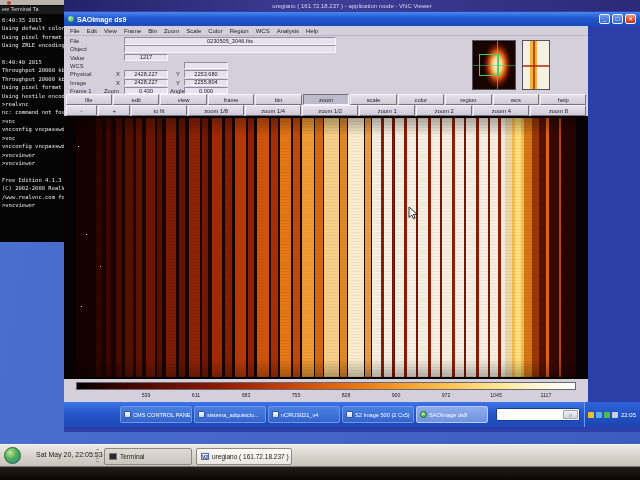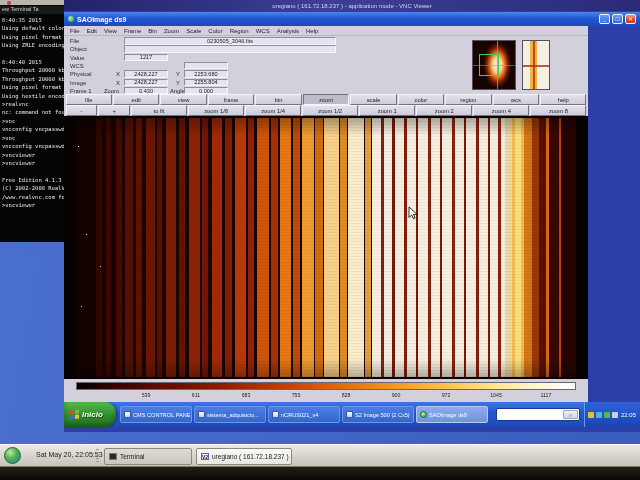--- a/index.html
+++ b/index.html
@@ -349,29 +349,20 @@
               <span class="cb-tick" style="left: 54%;">828</span>
               <span class="cb-tick" style="left: 64%;">900</span>
               <span class="cb-tick" style="left: 74%;">972</span>
               <span class="cb-tick" style="left: 84%;">1045</span>
               <span class="cb-tick" style="left: 94%;">1117</span>
             </div>
         </div>
       </div>
 
       <div class="xp-taskbar">
-        <div class="xp-start">
-          <span class="xp-flag">
-            <span style="background:#e24a2e;"></span>
-              <span style="background:#6fbe44;"></span>
-            <span style="background:#3a6fd8;"></span>
-              <span style="background:#f2c233;"></span>
-          </span>
-          <span class="xp-start-label">Inicio</span>
-        </div>
         <div class="xp-tasks" id="xp-tasks">
             <div class="xp-task">
               <span class="task-ico"></span>
               <span>CMS CONTROL PANE...</span>
             </div>
             <div class="xp-task">
               <span class="task-ico"></span>
               <span>sistema_adquisicio...</span>
             </div>
             <div class="xp-task">

